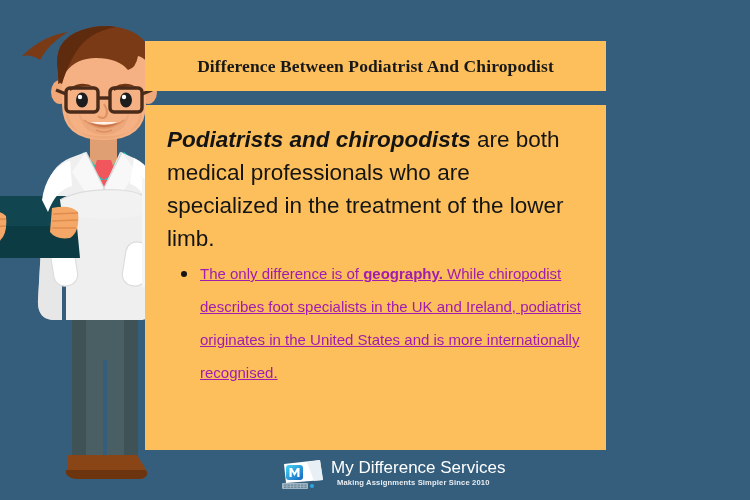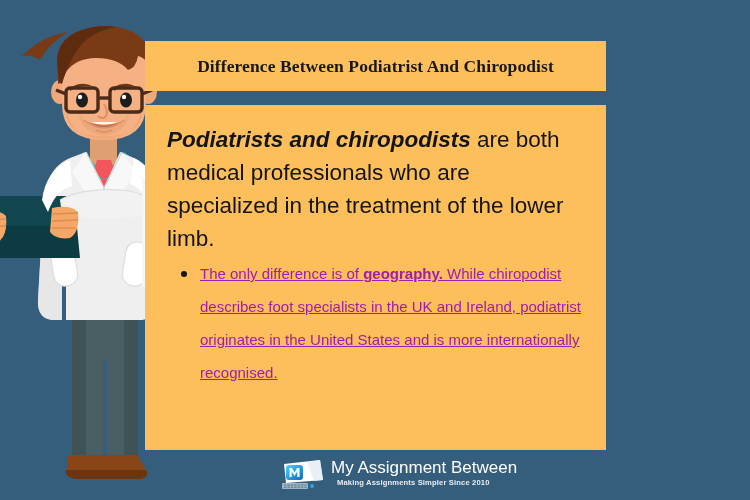--- a/index.html
+++ b/index.html
@@ -251,18 +251,18 @@
           <rect x="10.8" y="28.6" width="2.4" height="1.4"></rect>
           <rect x="14.2" y="28.6" width="2.4" height="1.4"></rect>
           <rect x="17.6" y="28.6" width="2.4" height="1.4"></rect>
           <rect x="21" y="28.6" width="2.4" height="1.4"></rect>
           <rect x="24.4" y="28.6" width="2.2" height="1.4"></rect>
         </g>
         <circle cx="32" cy="28" r="2" fill="#2BA8E0"></circle>
       </svg>
     </div>
     <div class="logo-words">
-      <div class="logo-title">My Assignment Between</div>
+      <div class="logo-title">My Difference Services</div>
       <div class="logo-tag">Making Assignments Simpler Since 2010</div>
     </div>
   </div>
 
 </div>
 
 </body></html>

